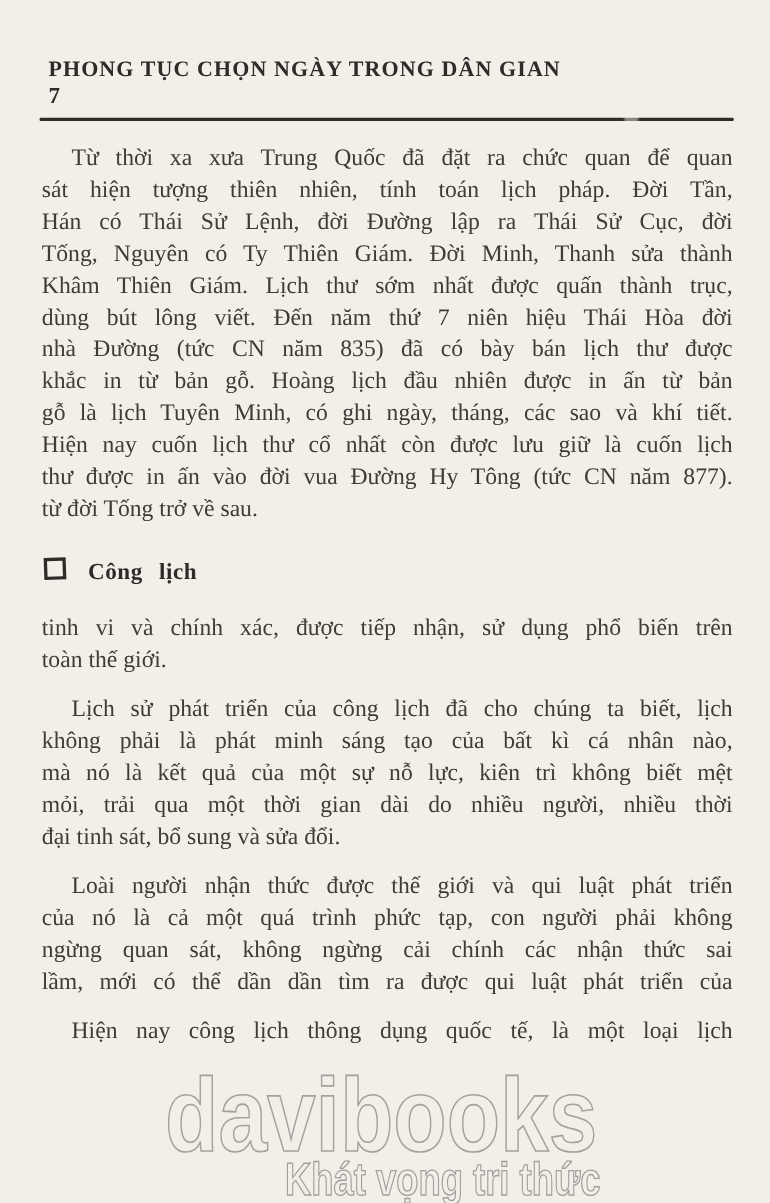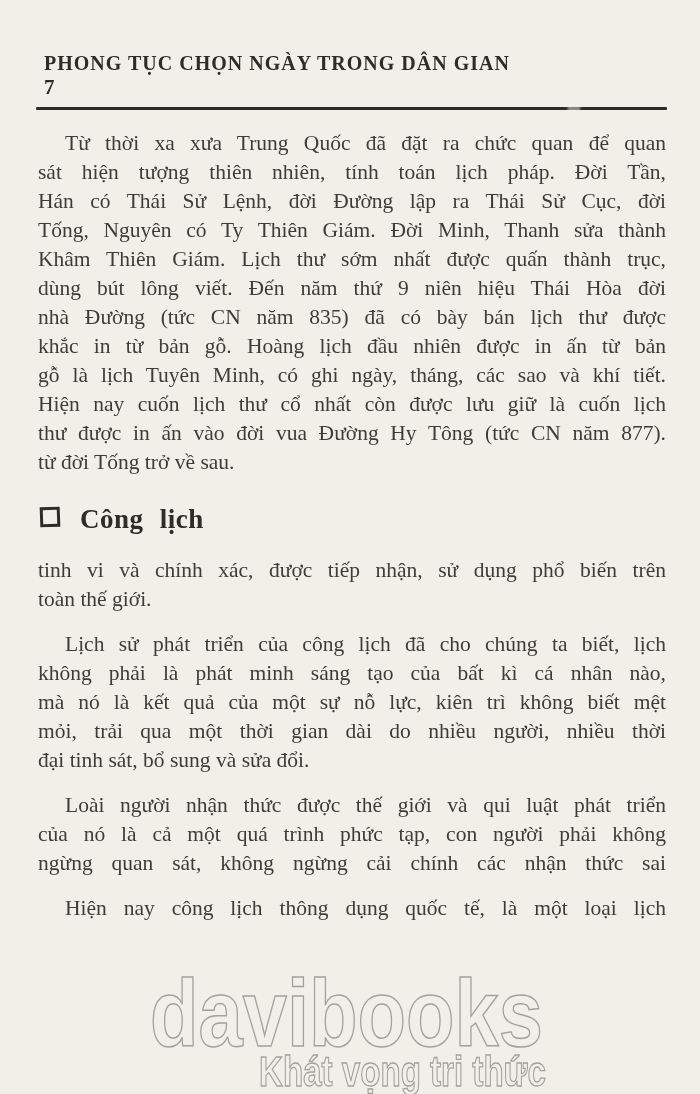--- a/index.html
+++ b/index.html
@@ -66,21 +66,21 @@
   }
   .sqbullet{
     display:inline-block;
     width:14px;height:14px;
     border:3px solid var(--heading_ink);
     margin:0 20px 4px 0;
     background:transparent;
     transform:rotate(-2deg);
   }
   .sectitle{
-    font-size:27px;font-weight:bold;
+    font-size:21px;font-weight:bold;
     word-spacing:9px;
     letter-spacing:0.5px;
   }
   
   .watermark{
     position:absolute;left:0;top:0;
     width:700px;height:1094px;
     pointer-events:none;
   }
   .wm-big{
@@ -106,21 +106,21 @@
   <div class="rule"></div>
 
   <div class="bodytext">
 
     <div class="para">
         <div class="bline first">Từ thời xa xưa Trung Quốc đã đặt ra chức quan để quan</div>
         <div class="bline">sát hiện tượng thiên nhiên, tính toán lịch pháp. Đời Tần,</div>
         <div class="bline">Hán có Thái Sử Lệnh, đời Đường lập ra Thái Sử Cục, đời</div>
         <div class="bline">Tống, Nguyên có Ty Thiên Giám. Đời Minh, Thanh sửa thành</div>
         <div class="bline">Khâm Thiên Giám. Lịch thư sớm nhất được quấn thành trục,</div>
-        <div class="bline">dùng bút lông viết. Đến năm thứ 9 niên hiệu Thái Hòa đời</div>
+        <div class="bline">dùng bút lông viết. Đến năm thứ 7 niên hiệu Thái Hòa đời</div>
         <div class="bline">nhà Đường (tức CN năm 835) đã có bày bán lịch thư được</div>
         <div class="bline">khắc in từ bản gỗ. Hoàng lịch đầu nhiên được in ấn từ bản</div>
         <div class="bline">gỗ là lịch Tuyên Minh, có ghi ngày, tháng, các sao và khí tiết.</div>
         <div class="bline">Hiện nay cuốn lịch thư cổ nhất còn được lưu giữ là cuốn lịch</div>
         <div class="bline">thư được in ấn vào đời vua Đường Hy Tông (tức CN năm 877).</div>
         <div class="bline last">từ đời Tống trở về sau.</div>
       </div>
 
     <div class="sechead">
       <span class="sqbullet"></span>
@@ -135,20 +135,21 @@
         <div class="bline first">Lịch sử phát triển của công lịch đã cho chúng ta biết, lịch</div>
         <div class="bline">không phải là phát minh sáng tạo của bất kì cá nhân nào,</div>
         <div class="bline">mà nó là kết quả của một sự nỗ lực, kiên trì không biết mệt</div>
         <div class="bline">mỏi, trải qua một thời gian dài do nhiều người, nhiều thời</div>
         <div class="bline last">đại tinh sát, bổ sung và sửa đổi.</div>
       </div>
     <div class="para">
         <div class="bline first">Loài người nhận thức được thế giới và qui luật phát triển</div>
         <div class="bline">của nó là cả một quá trình phức tạp, con người phải không</div>
         <div class="bline">ngừng quan sát, không ngừng cải chính các nhận thức sai</div>
+        <div class="bline">lầm, mới có thể dần dần tìm ra được qui luật phát triển của</div>
       </div>
     <div class="para all-just">
         <div class="bline first last">Hiện nay công lịch thông dụng quốc tế, là một loại lịch</div>
       </div>
 
   </div>
 
   <svg class="watermark" viewBox="0 0 700 1094" xmlns="http://www.w3.org/2000/svg">
     <text class="wm-big" x="150" y="1046" textLength="393" lengthAdjust="spacingAndGlyphs">davibooks</text>
     <text class="wm-small" x="259" y="1086" textLength="287" lengthAdjust="spacingAndGlyphs">Khát vọng tri thức</text>

